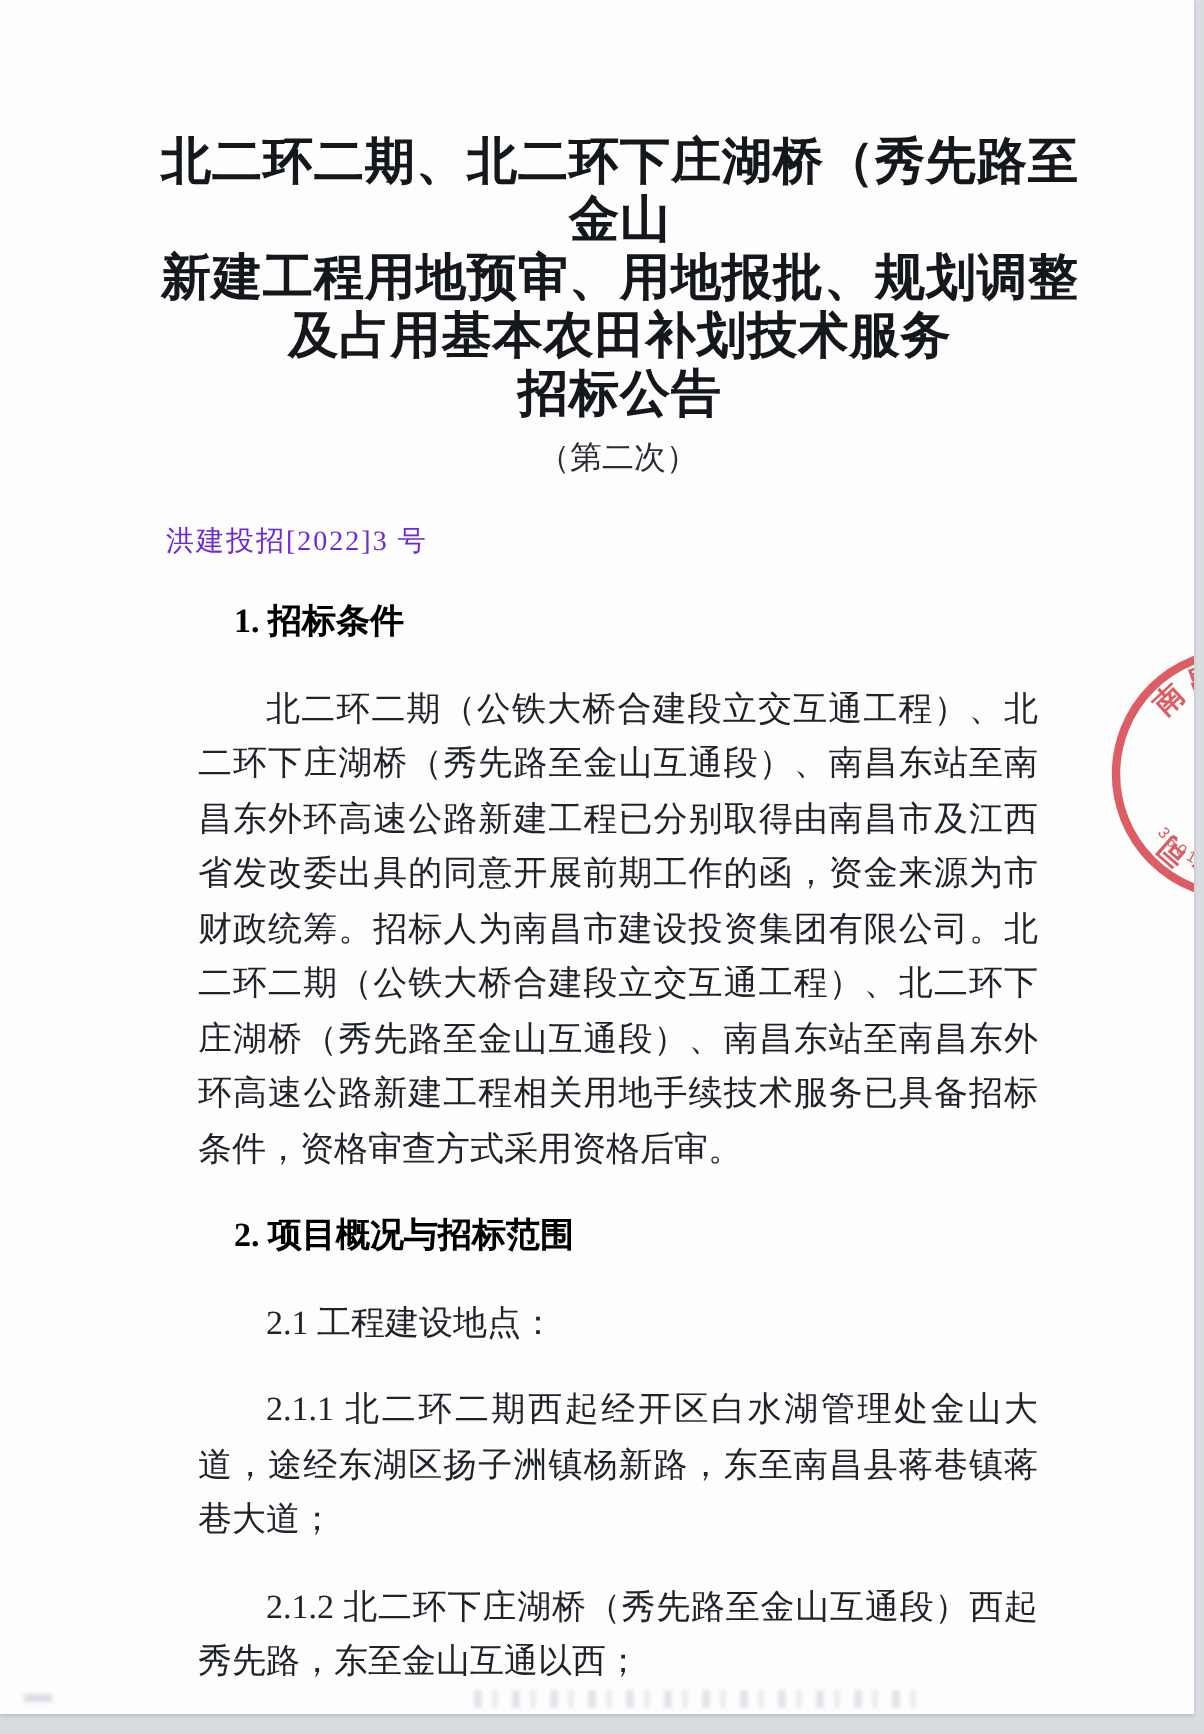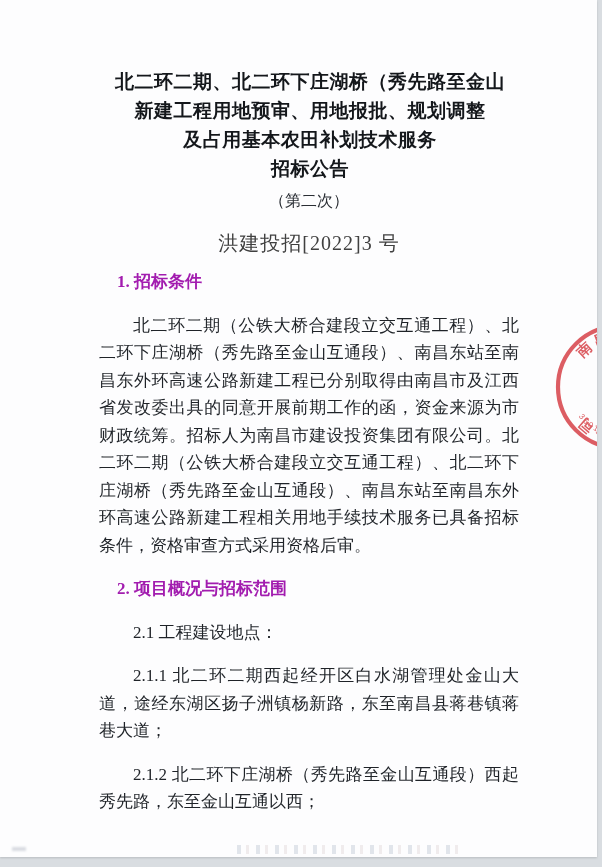--- a/index.html
+++ b/index.html
@@ -23,55 +23,55 @@
     left:83px; right:62px; top:0;
     color:#22262b;
   }
   
   .title-block{
     margin:67px -12px 0 -10px;
     text-align:center;
     font-family:"Liberation Sans", sans-serif;
     font-weight:bold;
     color:#14171b;
-    font-size:19px;
+    font-size:25px;
     line-height:29px;
     letter-spacing:.5px;
   }
   .subtitle{
     margin-top:7px;
     text-align:center;
     font-size:16px;
     line-height:22px;
     color:#2a2e34;
     font-family:"Liberation Serif", serif;
     font-weight:normal;
   }
   .doc-number{
     margin-top:19px;
-    text-align:center;
-    font-size:20px;
+    text-align:left;
+    font-size:14px;
     line-height:24px;
     letter-spacing:1px;
-    color:#404040;
+    color:#6d28d9;
   }
   
   .body-text{
     margin-top:13px;
     font-size:17px;
     line-height:27.5px;
     text-align:justify;
     text-justify:inter-ideograph;
     word-break:break-all;
     color:#1f2328;
   }
   .section-heading{
     font-weight:bold;
     text-indent:2em;
-    color:#a21caf;
+    color:#000000;
     margin-top:2px;
   }
   .paragraph{
     text-indent:2em;
     margin:16px;
   }
   
   .stamp{
     position:absolute;
     left:549px; top:317px;

